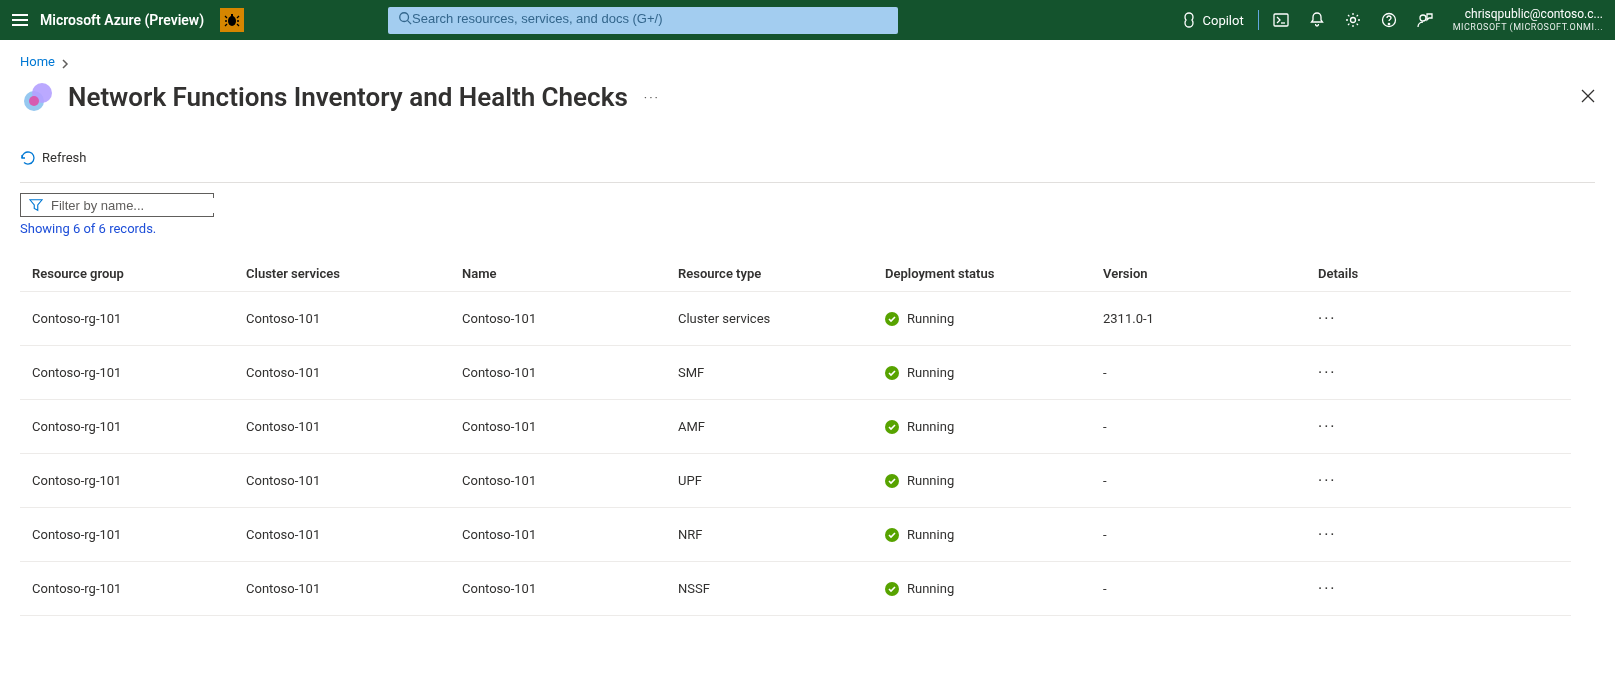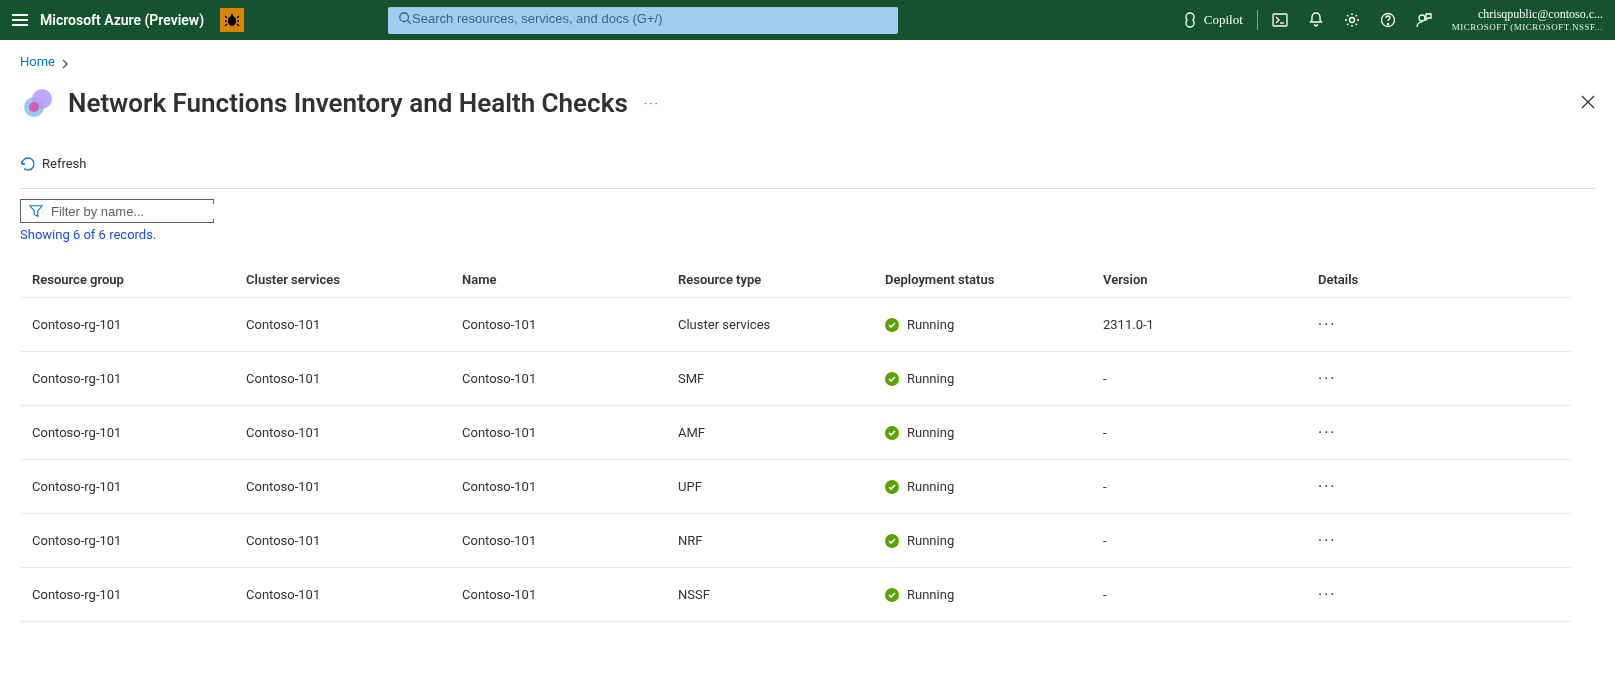--- a/index.html
+++ b/index.html
@@ -8,31 +8,31 @@
   
   .topbar { background: #14532d; height: 40px; display: flex; align-items: center; color: #fff; font-size: 13px; }
   .hamburger { width: 40px; display: flex; justify-content: center; cursor: pointer; }
   .brand { font-weight: 600; padding-right: 12px; font-size: 14px; }
   .bug-badge { background: #d68600; width: 24px; height: 24px; display: flex; align-items: center; justify-content: center; cursor: pointer; margin-left: 4px; }
   .center-spacer { flex: 0 0 140px; }
   .search-wrap { width: 510px; margin-left: 4px; }
   .search-box { display: flex; align-items: flex-start; background: #a3cdf0; border-radius: 2px; height: 27px; padding: 4px 10px; color: #33668c; }
   .search-box input { border: none; background: transparent; outline: none; font-size: 13px; color: #33668c; flex: 1; }
   .search-box input::placeholder { color: #33668c; }
-  .right-tools { margin-left: auto; display: flex; align-items: center; font-family: Liberation Serif, serif; }
+  .right-tools { margin-left: auto; display: flex; align-items: center; }
   .tool-btn { width: 36px; height: 40px; display: flex; align-items: center; justify-content: center; cursor: pointer; color: #fff; }
   .copilot-btn { display: flex; align-items: center; gap: 6px; cursor: pointer; padding: 0 10px; height: 40px; }
   .vdivider { width: 1px; height: 20px; background: #63a7e0; margin: 0 4px; }
   .account-block { margin-left: 10px; padding-right: 12px; text-align: right; line-height: 1.2; max-width: 180px; cursor: pointer; }
   .acct-line1 { font-size: 12px; white-space: nowrap; overflow: hidden; text-overflow: ellipsis; }
   .acct-line2 { font-size: 9px; opacity: .9; letter-spacing: .5px; white-space: nowrap; overflow: hidden; text-overflow: ellipsis; }
 
   
   .content { padding: 14px 20px 20px 20px; }
-  .breadcrumb { font-size: 13px; display: flex; align-items: flex-end; gap: 6px; margin-bottom: 16px; }
+  .breadcrumb { font-size: 13px; display: flex; align-items: flex-end; gap: 6px; margin-bottom: 10px; }
   .breadcrumb a { color: #0078d4; text-decoration: none; }
   .page-header { display: flex; align-items: center; gap: 12px; margin-top: 4px; }
   .rsrc-icon { width: 36px; height: 36px; }
   .page-header h1 { font-size: 26px; font-weight: 600; color: #323130; }
   .more-dots { color: #605e5c; font-size: 13px; cursor: pointer; margin-left: 4px; letter-spacing: 2px; }
   .close-panel { margin-left: auto; cursor: pointer; color: #323130; }
 
   .toolbar { margin-top: 34px; display: flex; align-items: center; gap: 6px; height: 34px; border-bottom: 1px solid #e1dfdd; padding-bottom: 16px; margin-bottom: 10px; }
   .toolbar .refresh-btn { display: flex; align-items: center; gap: 6px; cursor: pointer; font-size: 13px; color: #323130; }
 
@@ -130,21 +130,21 @@
         </svg>
     </div>
     <div class="tool-btn">
       <svg width="16" height="16" viewBox="0 0 16 16" fill="none" stroke="#fff" stroke-width="1.3">
           <circle cx="6" cy="6" r="3"></circle>
           <path d="M1 15c0-2.8 2.2-5 5-5M10 2h5v4h-3l-2 2V2Z"></path>
         </svg>
     </div>
     <div class="account-block">
       <div class="acct-line1">chrisqpublic@contoso.c...</div>
-      <div class="acct-line2">MICROSOFT (MICROSOFT.NSSF...</div>
+      <div class="acct-line2">MICROSOFT (MICROSOFT.ONMI...</div>
     </div>
   </div>
 </div>
 
 <div class="content">
   <div class="breadcrumb">
     <a href="#">Home</a>
     <svg width="8" height="10" viewBox="0 0 8 10" fill="none" stroke="#605e5c" stroke-width="1.5">
         <polyline points="2,1 6,5 2,9"></polyline>
       </svg>

